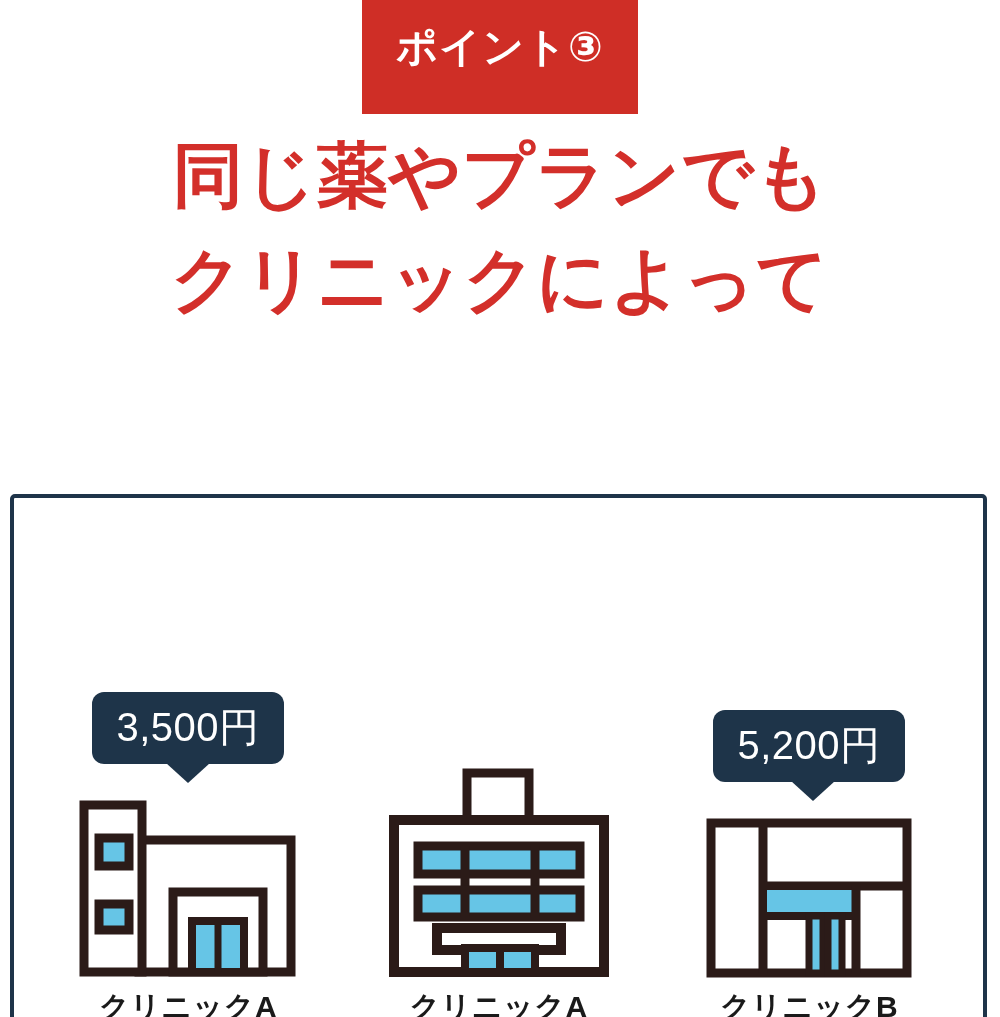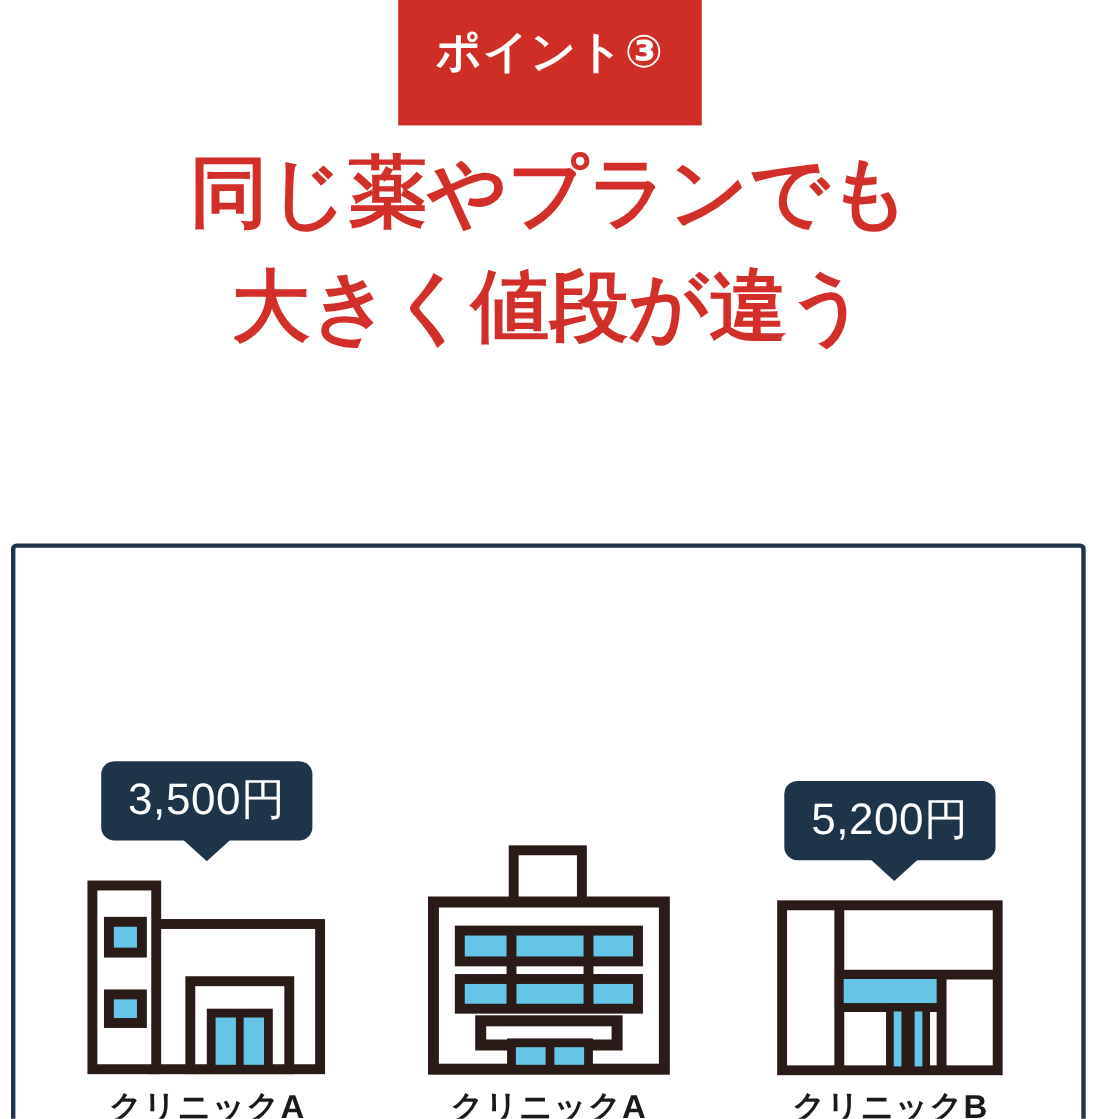--- a/index.html
+++ b/index.html
@@ -130,21 +130,21 @@
 </style>
 </head>
 <body>
 
 <div class="badge-wrap">
   <div class="badge">ポイント③</div>
 </div>
 
 <div class="headline">
   <span class="headline-line">同じ薬やプランでも</span>
-  <span class="headline-line">大きく値段が違う</span>
+  <span class="headline-line">クリニックによって</span>
 </div>
 
 <div class="card">
   <div class="clinics">
 
     <div class="clinic">
       <div class="bubble ptr-center">3,500円</div>
       <div class="bubble-gap-a"></div>
       <svg class="building" width="218" height="178" viewBox="0 0 218 178">
 

